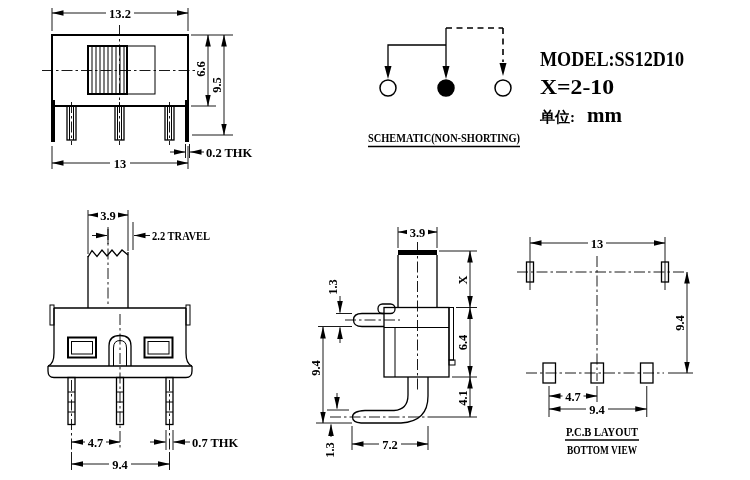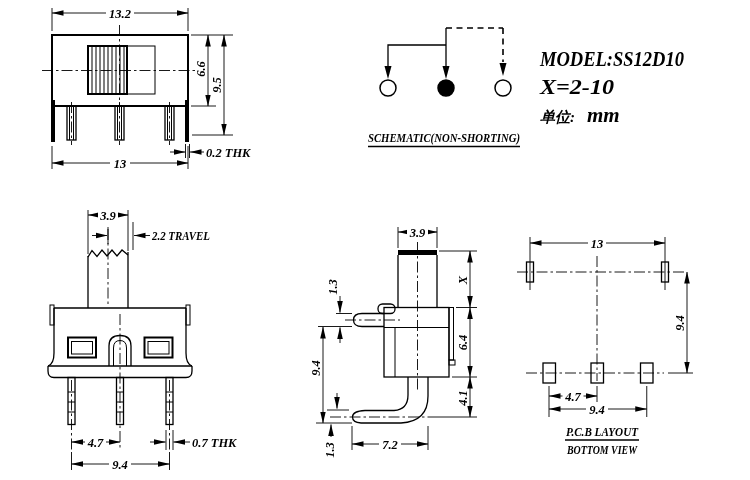--- a/index.html
+++ b/index.html
@@ -1,16 +1,16 @@
 <!DOCTYPE html>
 <html><head>
 <meta charset="utf-8">
 <style>
   html,body{margin:0;padding:0;background:#fff;}
-  #stage{position:relative;width:750px;height:480px;background:#ffffff;overflow:hidden;font-style:italic;}
+  #stage{position:relative;width:750px;height:480px;background:#ffffff;overflow:hidden;}
   svg{display:block;}
   svg text{font-family:"Liberation Serif","DejaVu Serif",serif;font-weight:700;fill:#000;}
   .t{font-size:12.5px;}
   .tb{font-size:13.5px;}
   .big{font-size:21px;}
   .cjk{font-size:15px;}
   .mm{font-size:21px;}
   .ln{stroke:#000;stroke-width:1.3;fill:none;}
   .thick{stroke:#000;stroke-width:2;fill:none;}
   .thin{stroke:#000;stroke-width:1;fill:none;}

